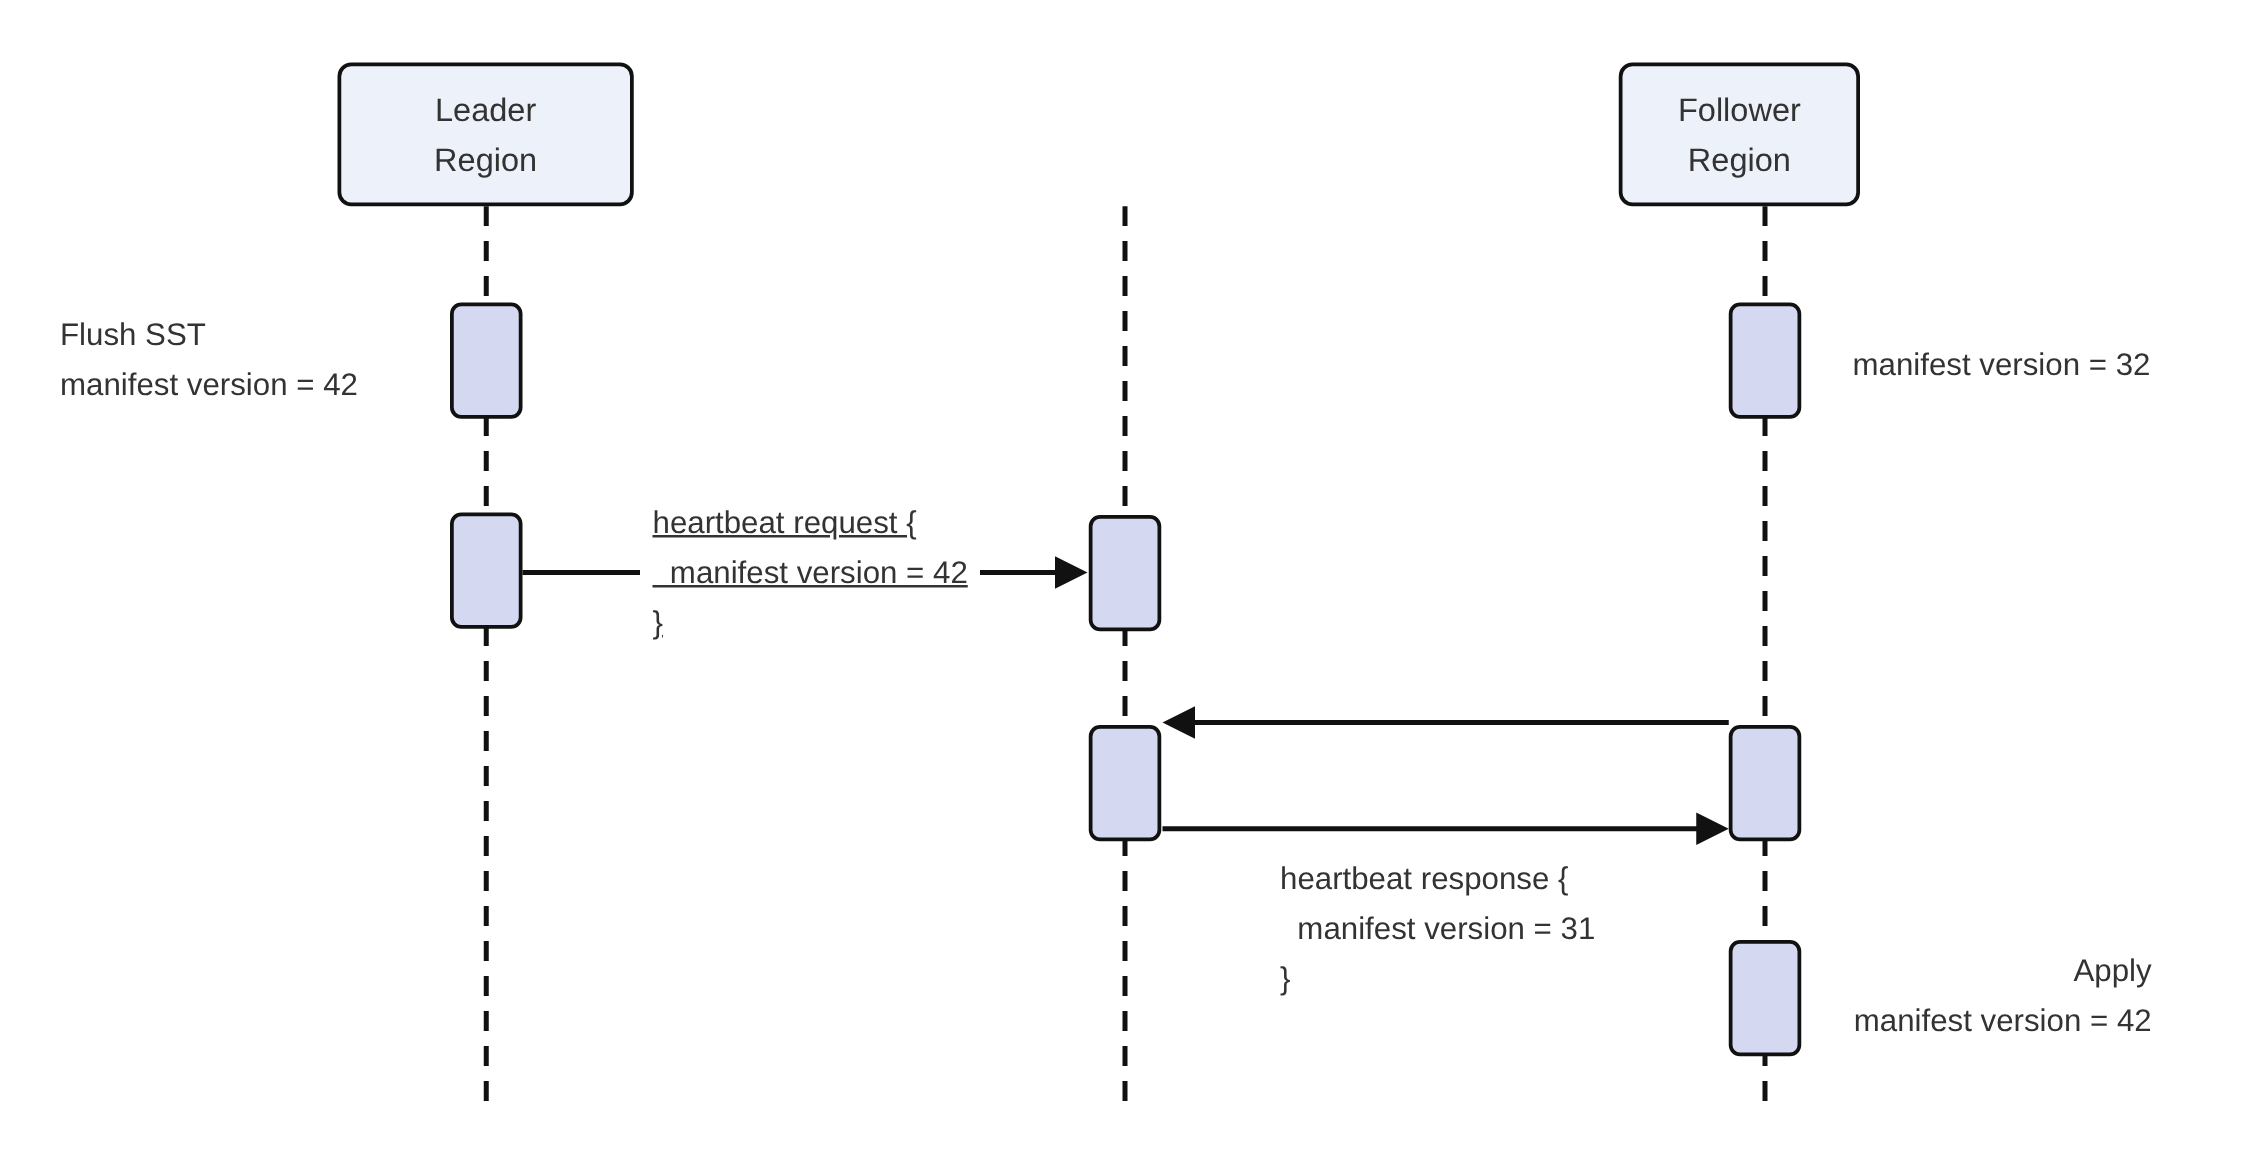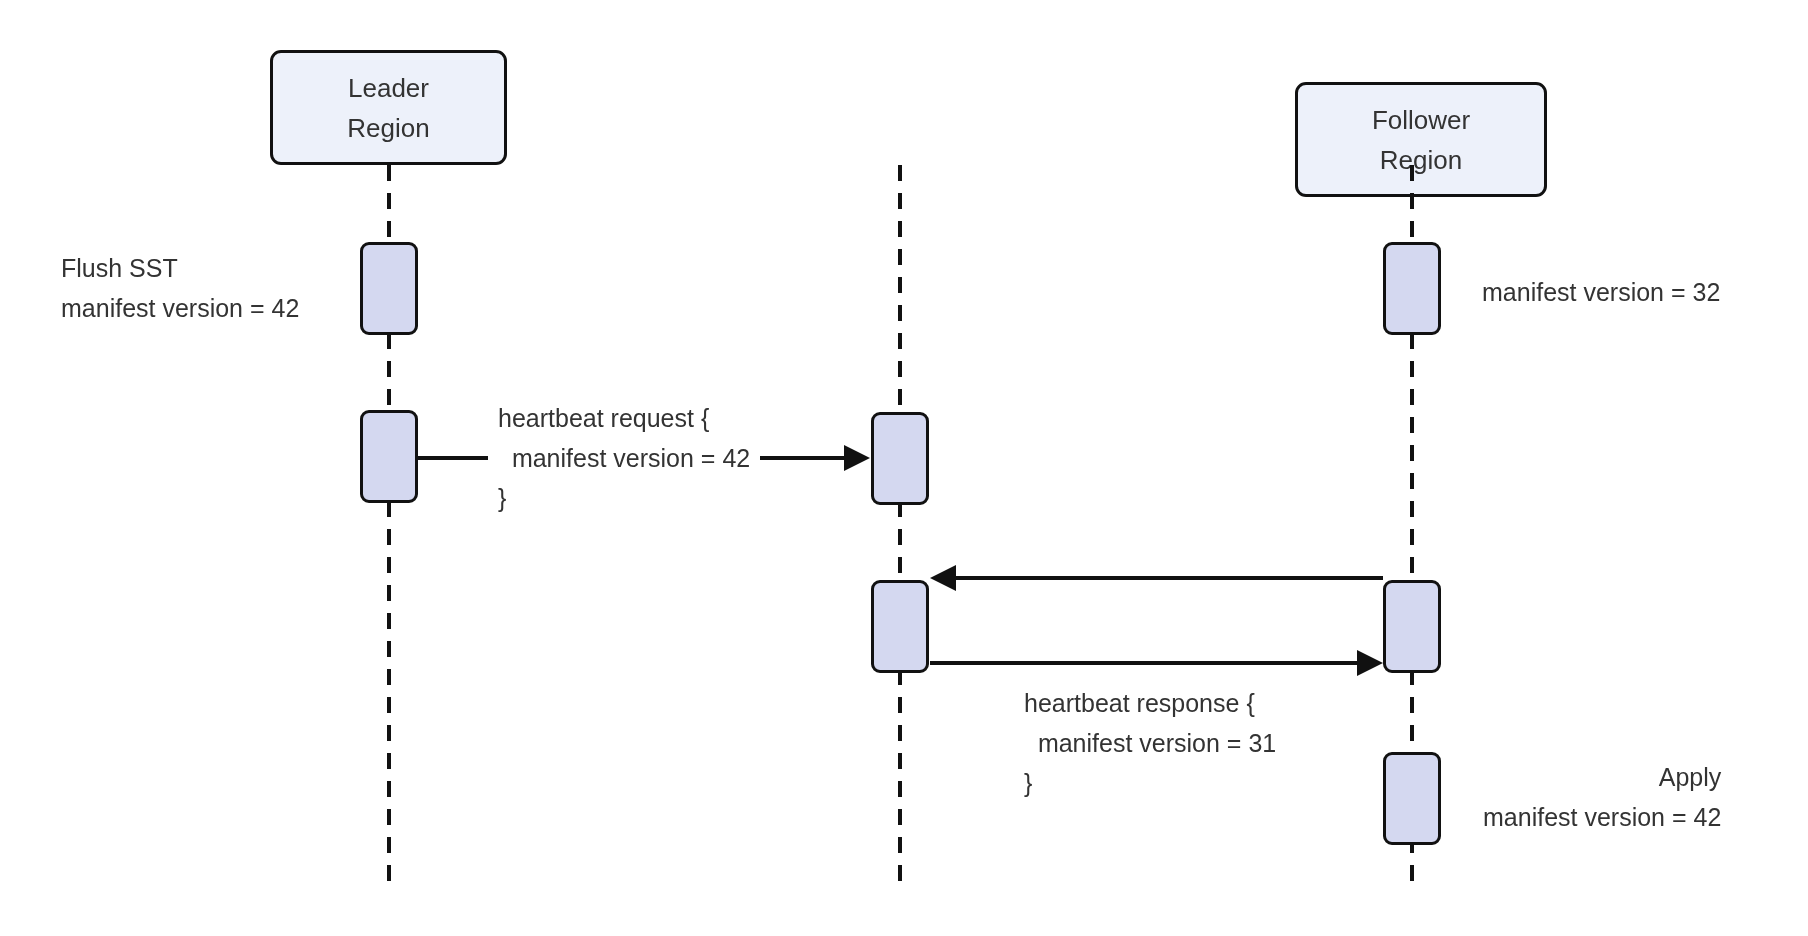--- a/index.html
+++ b/index.html
@@ -50,51 +50,51 @@
 </style>
 </head>
 <body>
 
 <div class="diagram">
 
   <div class="pbox" style="left:270px; top:50px; width:237px; height:115px;">
     <span>Leader
 Region</span>
   </div>
-  <div class="pbox" style="left:1295px; top:50px; width:252px; height:115px;margin-top:32px;">
+  <div class="pbox" style="left:1295px; top:50px; width:193px; height:115px;">
     <span>Follower
 Region</span>
   </div>
 
   <div class="lifeline" style="left:387px; top:165px; height:717px;"></div>
   <div class="lifeline" style="left:898px; top:165px; height:717px;"></div>
   <div class="lifeline" style="left:1410px; top:165px; height:717px;"></div>
 
   <div class="activation" style="left:360px;  top:242px;"></div>
   <div class="activation" style="left:360px;  top:410px;"></div>
   <div class="activation" style="left:871px;  top:412px;"></div>
   <div class="activation" style="left:871px;  top:580px;"></div>
   <div class="activation" style="left:1383px; top:242px;"></div>
   <div class="activation" style="left:1383px; top:580px;"></div>
   <div class="activation" style="left:1383px; top:752px;"></div>
 
   <div class="arrow-line" style="left:418px; top:456px; width:430px;"></div>
   <div class="arrowhead-right" style="left:844px; top:445px;"></div>
-  <div class="msg-label bg" style="left:488px; top:398px;">heartbeat request {
+  <div class="msg-label bg" style="left:512px; top:398px;text-decoration:underline;">heartbeat request {
   manifest version = 42
 }</div>
 
   <div class="arrow-line" style="left:954px; top:576px; width:429px;"></div>
   <div class="arrowhead-left" style="left:930px; top:565px;"></div>
 
   <div class="arrow-line" style="left:930px; top:661px; width:429px;"></div>
   <div class="arrowhead-right" style="left:1357px; top:650px;"></div>
   <div class="msg-label" style="left:1014px; top:683px; padding:0 10px;">heartbeat response {
   manifest version = 31
 }</div>
 
-  <div class="note-label" style="left:48px; top:248px;margin-left:13px;">Flush SST
+  <div class="note-label" style="left:48px; top:248px;">Flush SST
 manifest version = 42</div>
   <div class="note-label" style="left:1482px; top:272px;">manifest version = 32</div>
   <div class="note-label" style="left:1483px; top:757px;text-align:right;">Apply
 manifest version = 42</div>
 
 </div>
 
 </body></html>

